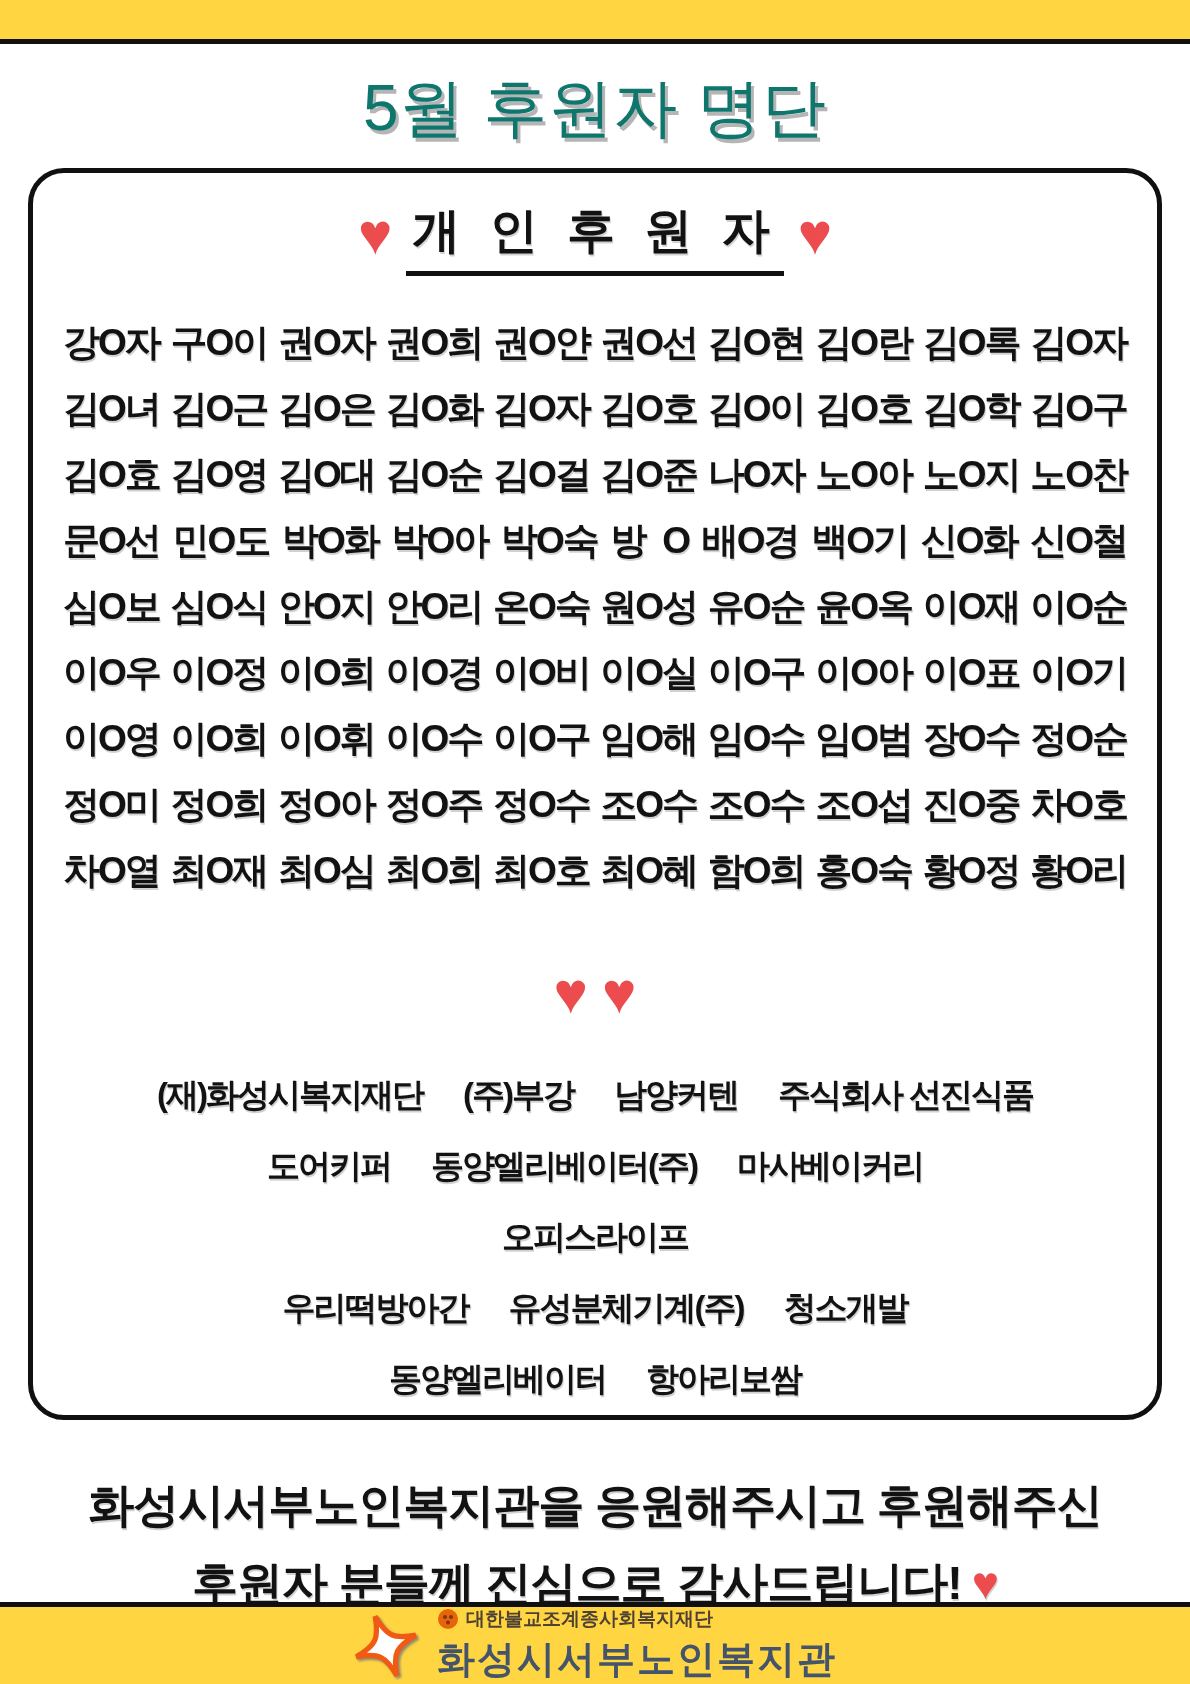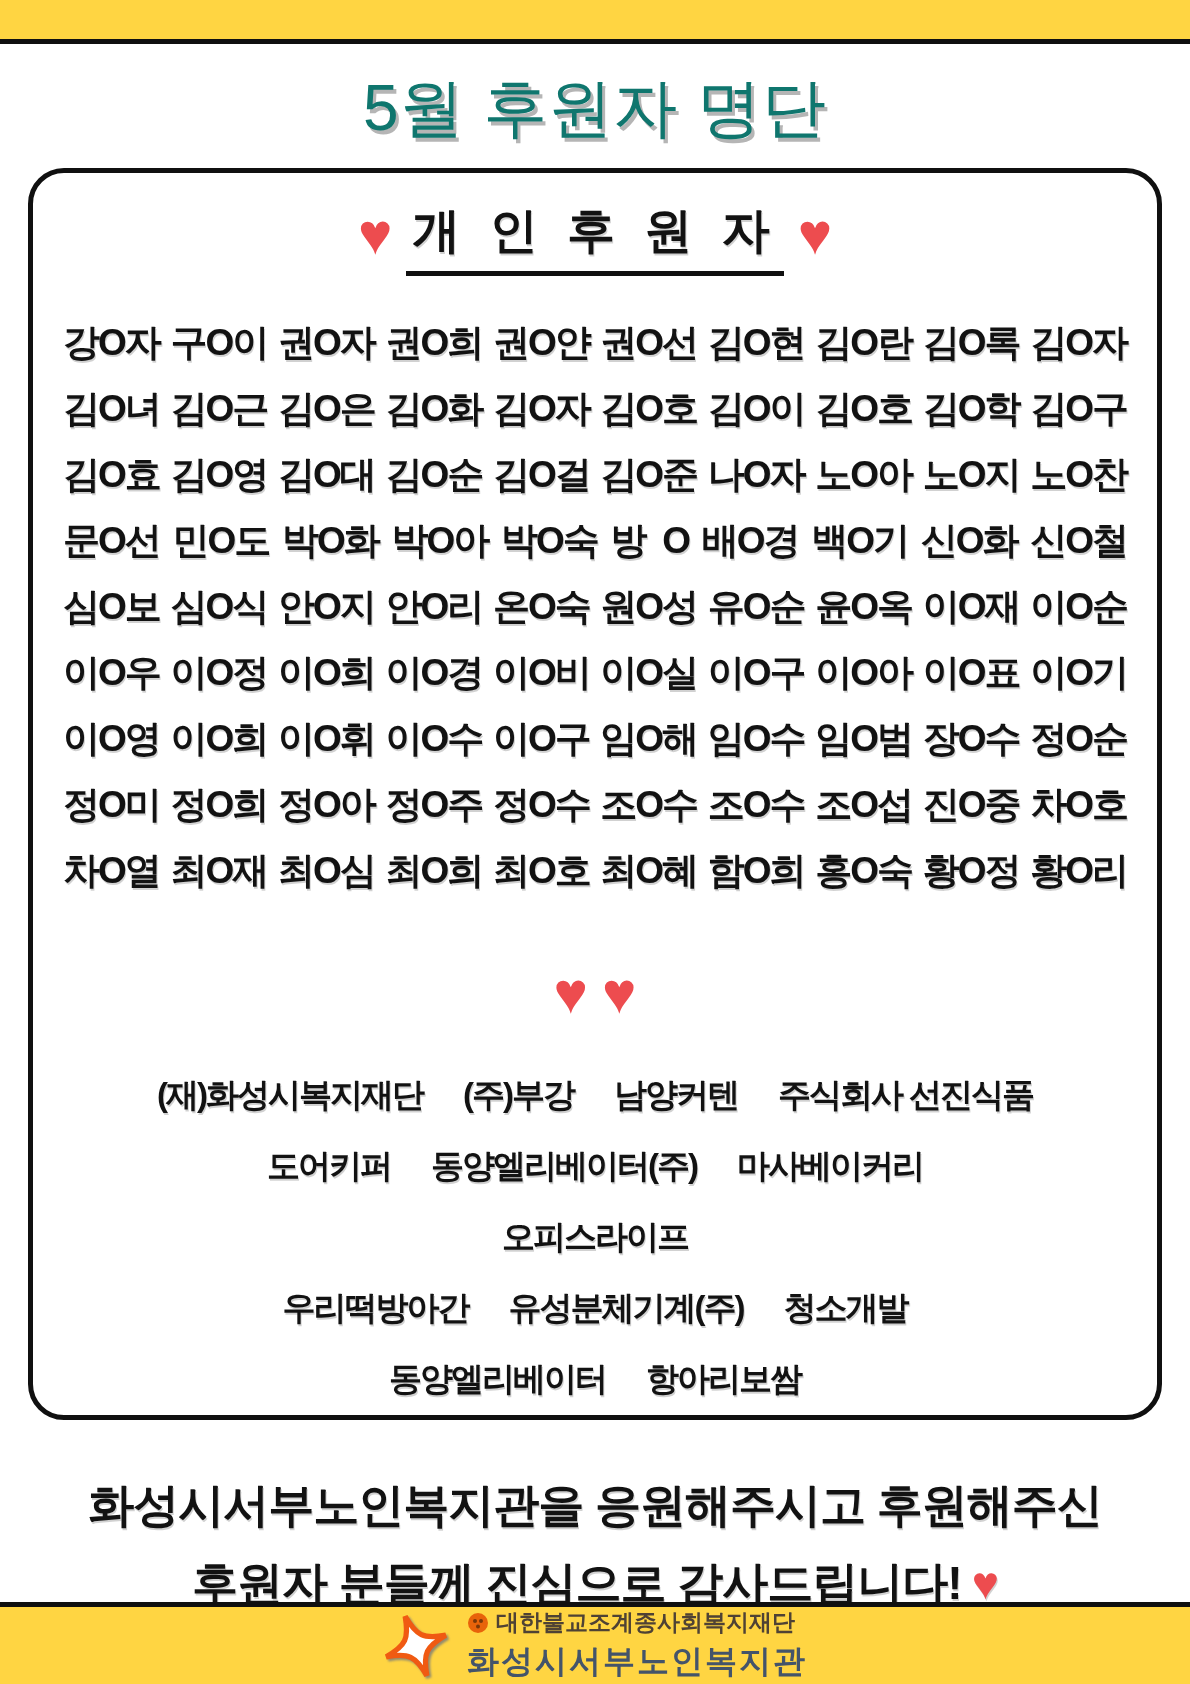--- a/index.html
+++ b/index.html
@@ -125,27 +125,27 @@
   }
   .footer-textcol{
     display:flex;
     flex-direction:column;
     justify-content:center;
   }
   .foundation-line{
     display:flex;
     align-items:center;
     gap:7px;
-    font-size:23px;
+    font-size:19px;
     font-weight:700;
     color:var(--brown);
   }
   .footer-org{
     margin-top:2px;
-    font-size:32px;
+    font-size:38px;
     font-weight:800;
     letter-spacing:2px;
     color:var(--navy);
   }
 </style>
 </head>
 <body>
 
 <div class="topbar"></div>
 

